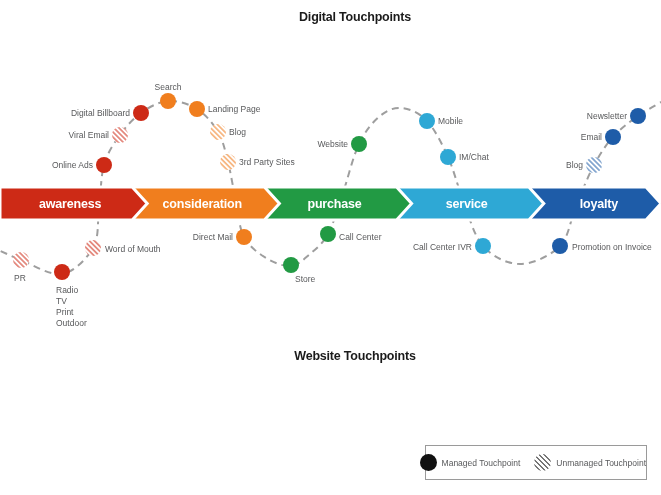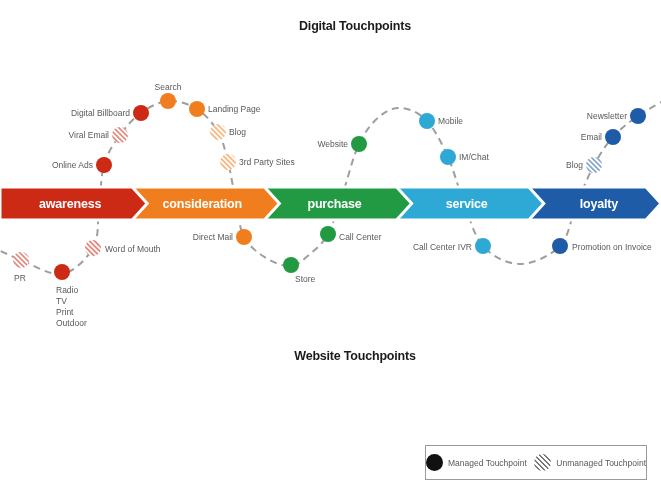--- a/index.html
+++ b/index.html
@@ -4,27 +4,27 @@
 <style>
   html,body{margin:0;padding:0;background:#ffffff;}
   #stage-area{
     position:relative;width:661px;height:495px;background:#ffffff;overflow:hidden;
     font-family:"Liberation Sans", sans-serif;
   }
   .section-title{
     position:absolute;left:355px;transform:translateX(-50%);
     font-size:12.5px;font-weight:bold;color:#1b1b1b;letter-spacing:-0.2px;white-space:nowrap;
   }
-  #title-digital{top:19px;}
+  #title-digital{top:10px;}
   #title-physical{top:349px;}
   #journey-svg{position:absolute;left:0;top:0;}
   #legend-box{
     position:absolute;left:425px;top:445px;width:220px;height:33px;
     border:1px solid #9a9a9a;background:#ffffff;
-    display:flex;align-items:center;justify-content:space-between;
+    display:flex;align-items:center;justify-content:flex-end;gap:14px;
     font-size:8.5px;color:#58595b;white-space:nowrap;
   }
   .legend-item{display:flex;align-items:center;gap:5px;}
   .legend-dot{width:17px;height:17px;border-radius:50%;flex:0 0 auto;}
   .legend-dot.solid{background:#111111;}
   .legend-dot.hatched{
     background:repeating-linear-gradient(45deg,#777777 0 1.6px,#ffffff 1.6px 3.6px);
   }
 </style>
 </head>

